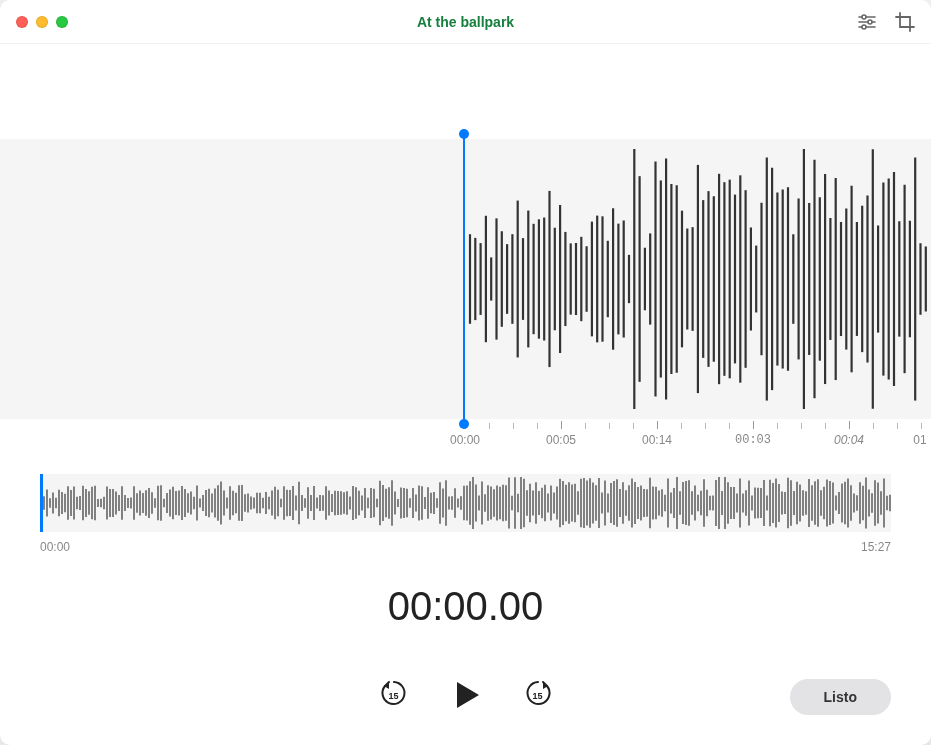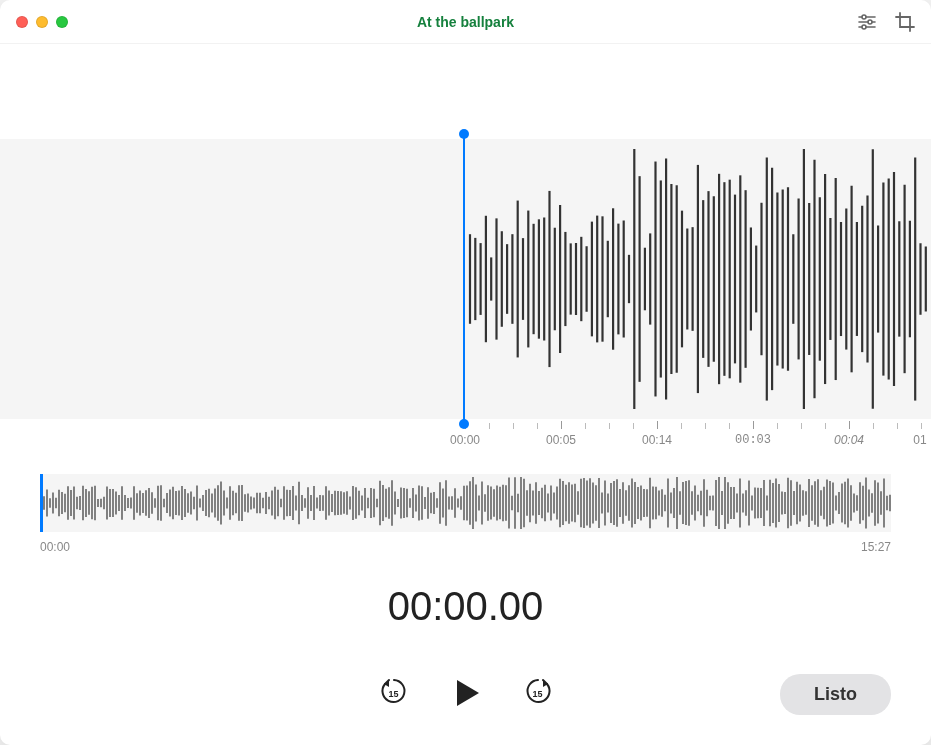--- a/index.html
+++ b/index.html
@@ -172,21 +172,21 @@
       transform: translate(-50%, -45%);
     }
     .play-btn { cursor: pointer; }
     .done-btn {
       margin-left: auto;
       background: #e3e3e5;
       color: #333;
       border: none;
       border-radius: 20px;
       padding: 10px 34px;
-      font-size: 18px;
+      font-size: 14px;
       font-weight: 600;
       cursor: pointer;
     }
     svg line.wave-bar { stroke: #333; stroke-width: 2.2; }
     svg line.wave-bar-ov { stroke: #333; stroke-width: 1.2; }
   </style>
 </head>
 <body>
 
 <div class="window">

